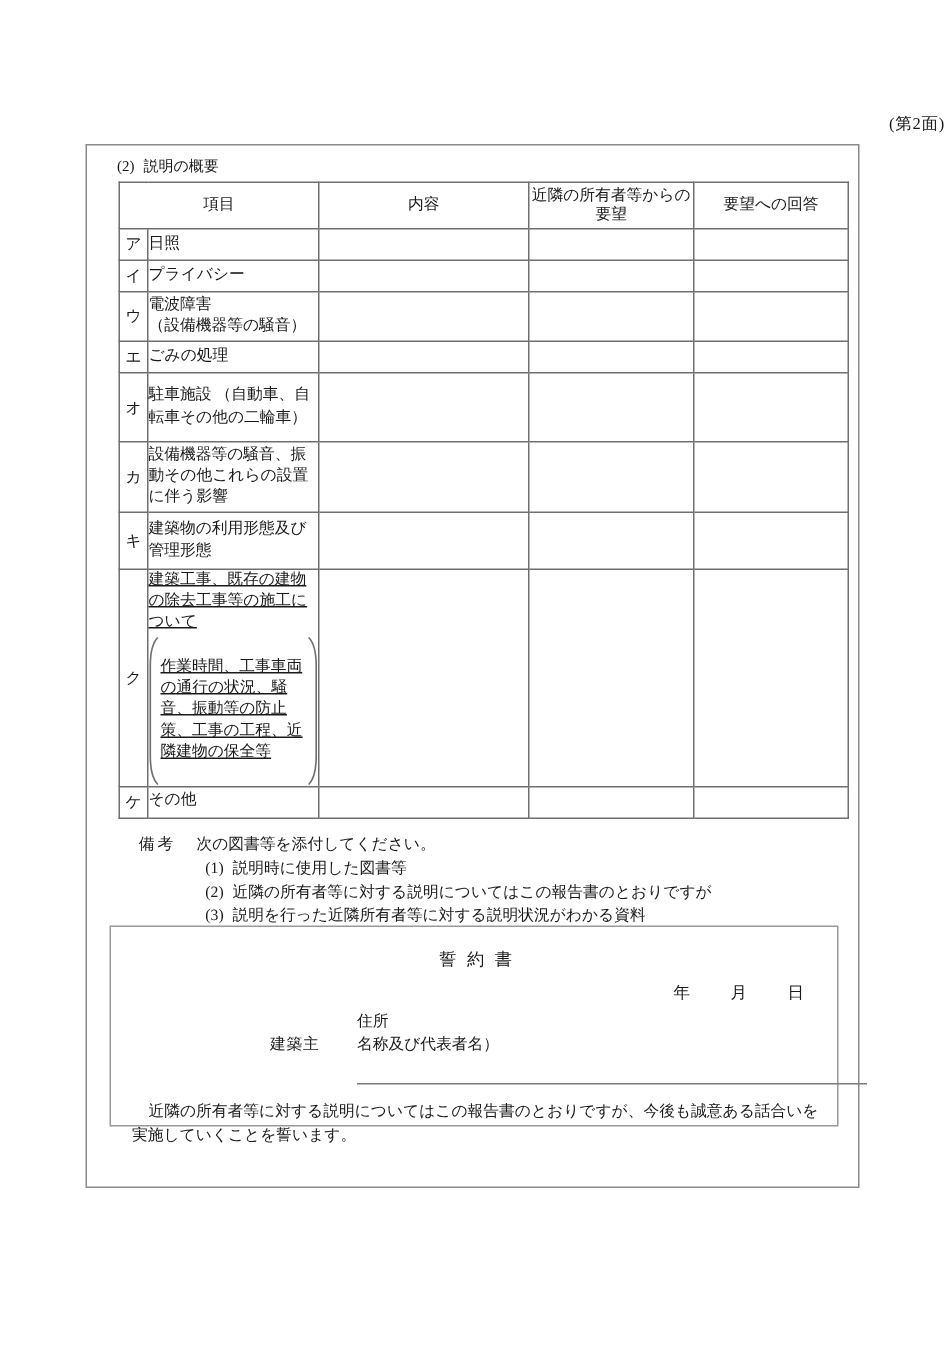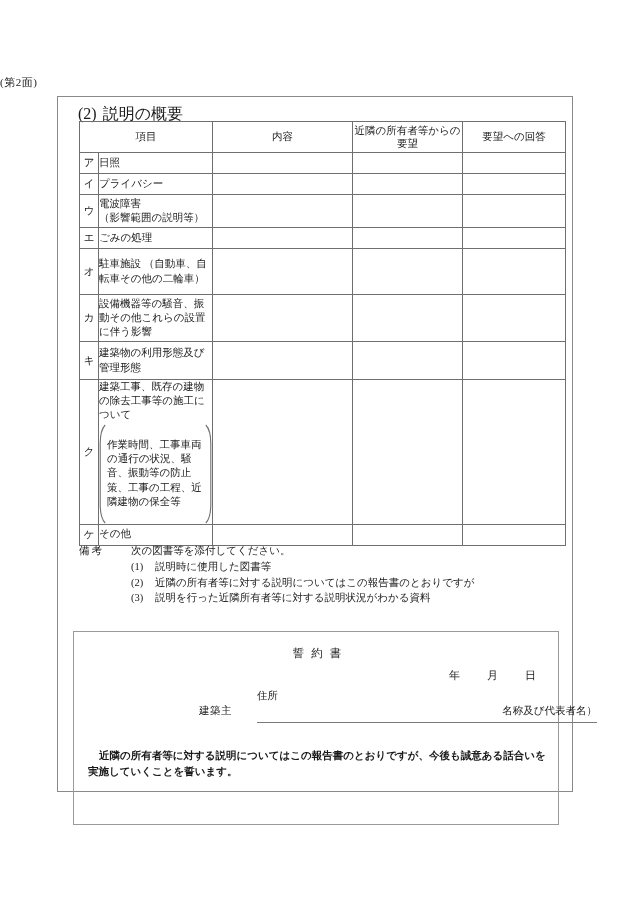--- a/index.html
+++ b/index.html
@@ -15,42 +15,42 @@
     color: #1a1a1a;
     -webkit-font-smoothing: antialiased;
   }
 
   
   .page-marker {
     position: absolute;
     top: 75px;
     left: 0;
     width: 630px;
-    text-align: left;
+    text-align: right;
     font-size: 11px;
     letter-spacing: 0.5px;
   }
 
   
   .page-frame {
     position: absolute;
     left: 57px;
     top: 96px;
     width: 516px;
     height: 696px;
     border: 1px solid #8a8a8a;
     box-sizing: border-box;
   }
 
   
   .section-label {
     position: absolute;
     left: 78px;
     top: 104px;
-    font-size: 16px;
+    font-size: 10px;
     white-space: nowrap;
   }
   .section-label .num { margin-right: 6px; }
 
   
   table.summary {
     position: absolute;
     left: 79px;
     top: 121px;
     width: 486px;
@@ -91,21 +91,21 @@
   td.blank { background: #ffffff; }
 
   .r-h1 { height: 21px; }
   .r-h2 { height: 33px; }
   .r-h3 { height: 46px; }
   .r-h4 { height: 47px; }
   .r-h5 { height: 38px; }
   .r-big { height: 133px; }
 
   
-  .item-stack { line-height: 1.35; }
+  .item-stack { line-height: 1.35; text-decoration: underline; }
   .bracket-wrap {
     display: flex;
     align-items: center;
     margin-top: 1px;
   }
   .bracket {
     width: 7px;
     flex: 0 0 7px;
     position: relative;
   }
@@ -113,38 +113,39 @@
   .bracket-text {
     flex: 1 1 auto;
     line-height: 1.35;
     padding: 0 1px;
   }
 
   
   .notes {
     position: absolute;
     left: 79px;
-    top: 543px;
+    top: 556px;
     font-size: 10.5px;
     line-height: 1.5;
     width: 490px;
+    text-align: center;
   }
   .notes-head { display: flex; }
   .notes-head .lbl { width: 52px; flex: 0 0 52px; letter-spacing: 2px;}
   .notes-list { margin: 0; padding: 0; list-style: none; }
   .notes-list li { display: flex; padding-left: 52px; }
   .notes-list li .n { width: 24px; flex: 0 0 24px; }
 
   
   .pledge-box {
     position: absolute;
     left: 73px;
-    top: 631px;
+    top: 617px;
     width: 486px;
-    height: 194px;
+    height: 134px;
     border: 1px solid #9a9a9a;
     box-sizing: border-box;
   }
   .pledge-title {
     position: absolute;
     left: 0; top: 14px;
     width: 486px;
     text-align: center;
     font-size: 11.5px;
     letter-spacing: 7px;
@@ -166,42 +167,39 @@
     top: 56px;
     font-size: 10.5px;
     line-height: 1.45;
     display: flex;
   }
   .owner-label {
     width: 58px;
     flex: 0 0 58px;
     padding-top: 15px;
     letter-spacing: 0.5px;
-    margin-left: 19px;
   }
   .owner-fields { flex: 1 1 auto; }
   .owner-fields .f-addr { }
   .owner-fields .f-name1 { }
   .owner-fields .f-name2 {
     border-bottom: 1px solid #7a7a7a;
     display: block;
     width: 340px;
-    padding-bottom: 4px;
-    text-align: right;
+    padding-bottom: 18px;
   }
 
   .pledge-para {
     position: absolute;
     left: 14px;
     top: 116px;
     width: 458px;
     font-size: 10.5px;
     line-height: 1.55;
     text-indent: 11px;
-    font-weight: bold;
   }
 </style>
 </head>
 <body>
 
 <div class="page-marker">(第2面)</div>
 
 <div class="page-frame"></div>
 
 <div class="section-label">
@@ -235,21 +233,21 @@
     <tr class="r-h1">
       <td class="mark">イ</td>
       <td class="item">プライバシー</td>
       <td class="blank"></td>
       <td class="blank"></td>
       <td class="blank"></td>
     </tr>
     <tr class="r-h2">
       <td class="mark">ウ</td>
       <td class="item" style="white-space:pre-line">電波障害
-（影響範囲の説明等）</td>
+（設備機器等の騒音）</td>
       <td class="blank"></td>
       <td class="blank"></td>
       <td class="blank"></td>
     </tr>
     <tr class="r-h1">
       <td class="mark">エ</td>
       <td class="item">ごみの処理</td>
       <td class="blank"></td>
       <td class="blank"></td>
       <td class="blank"></td>

